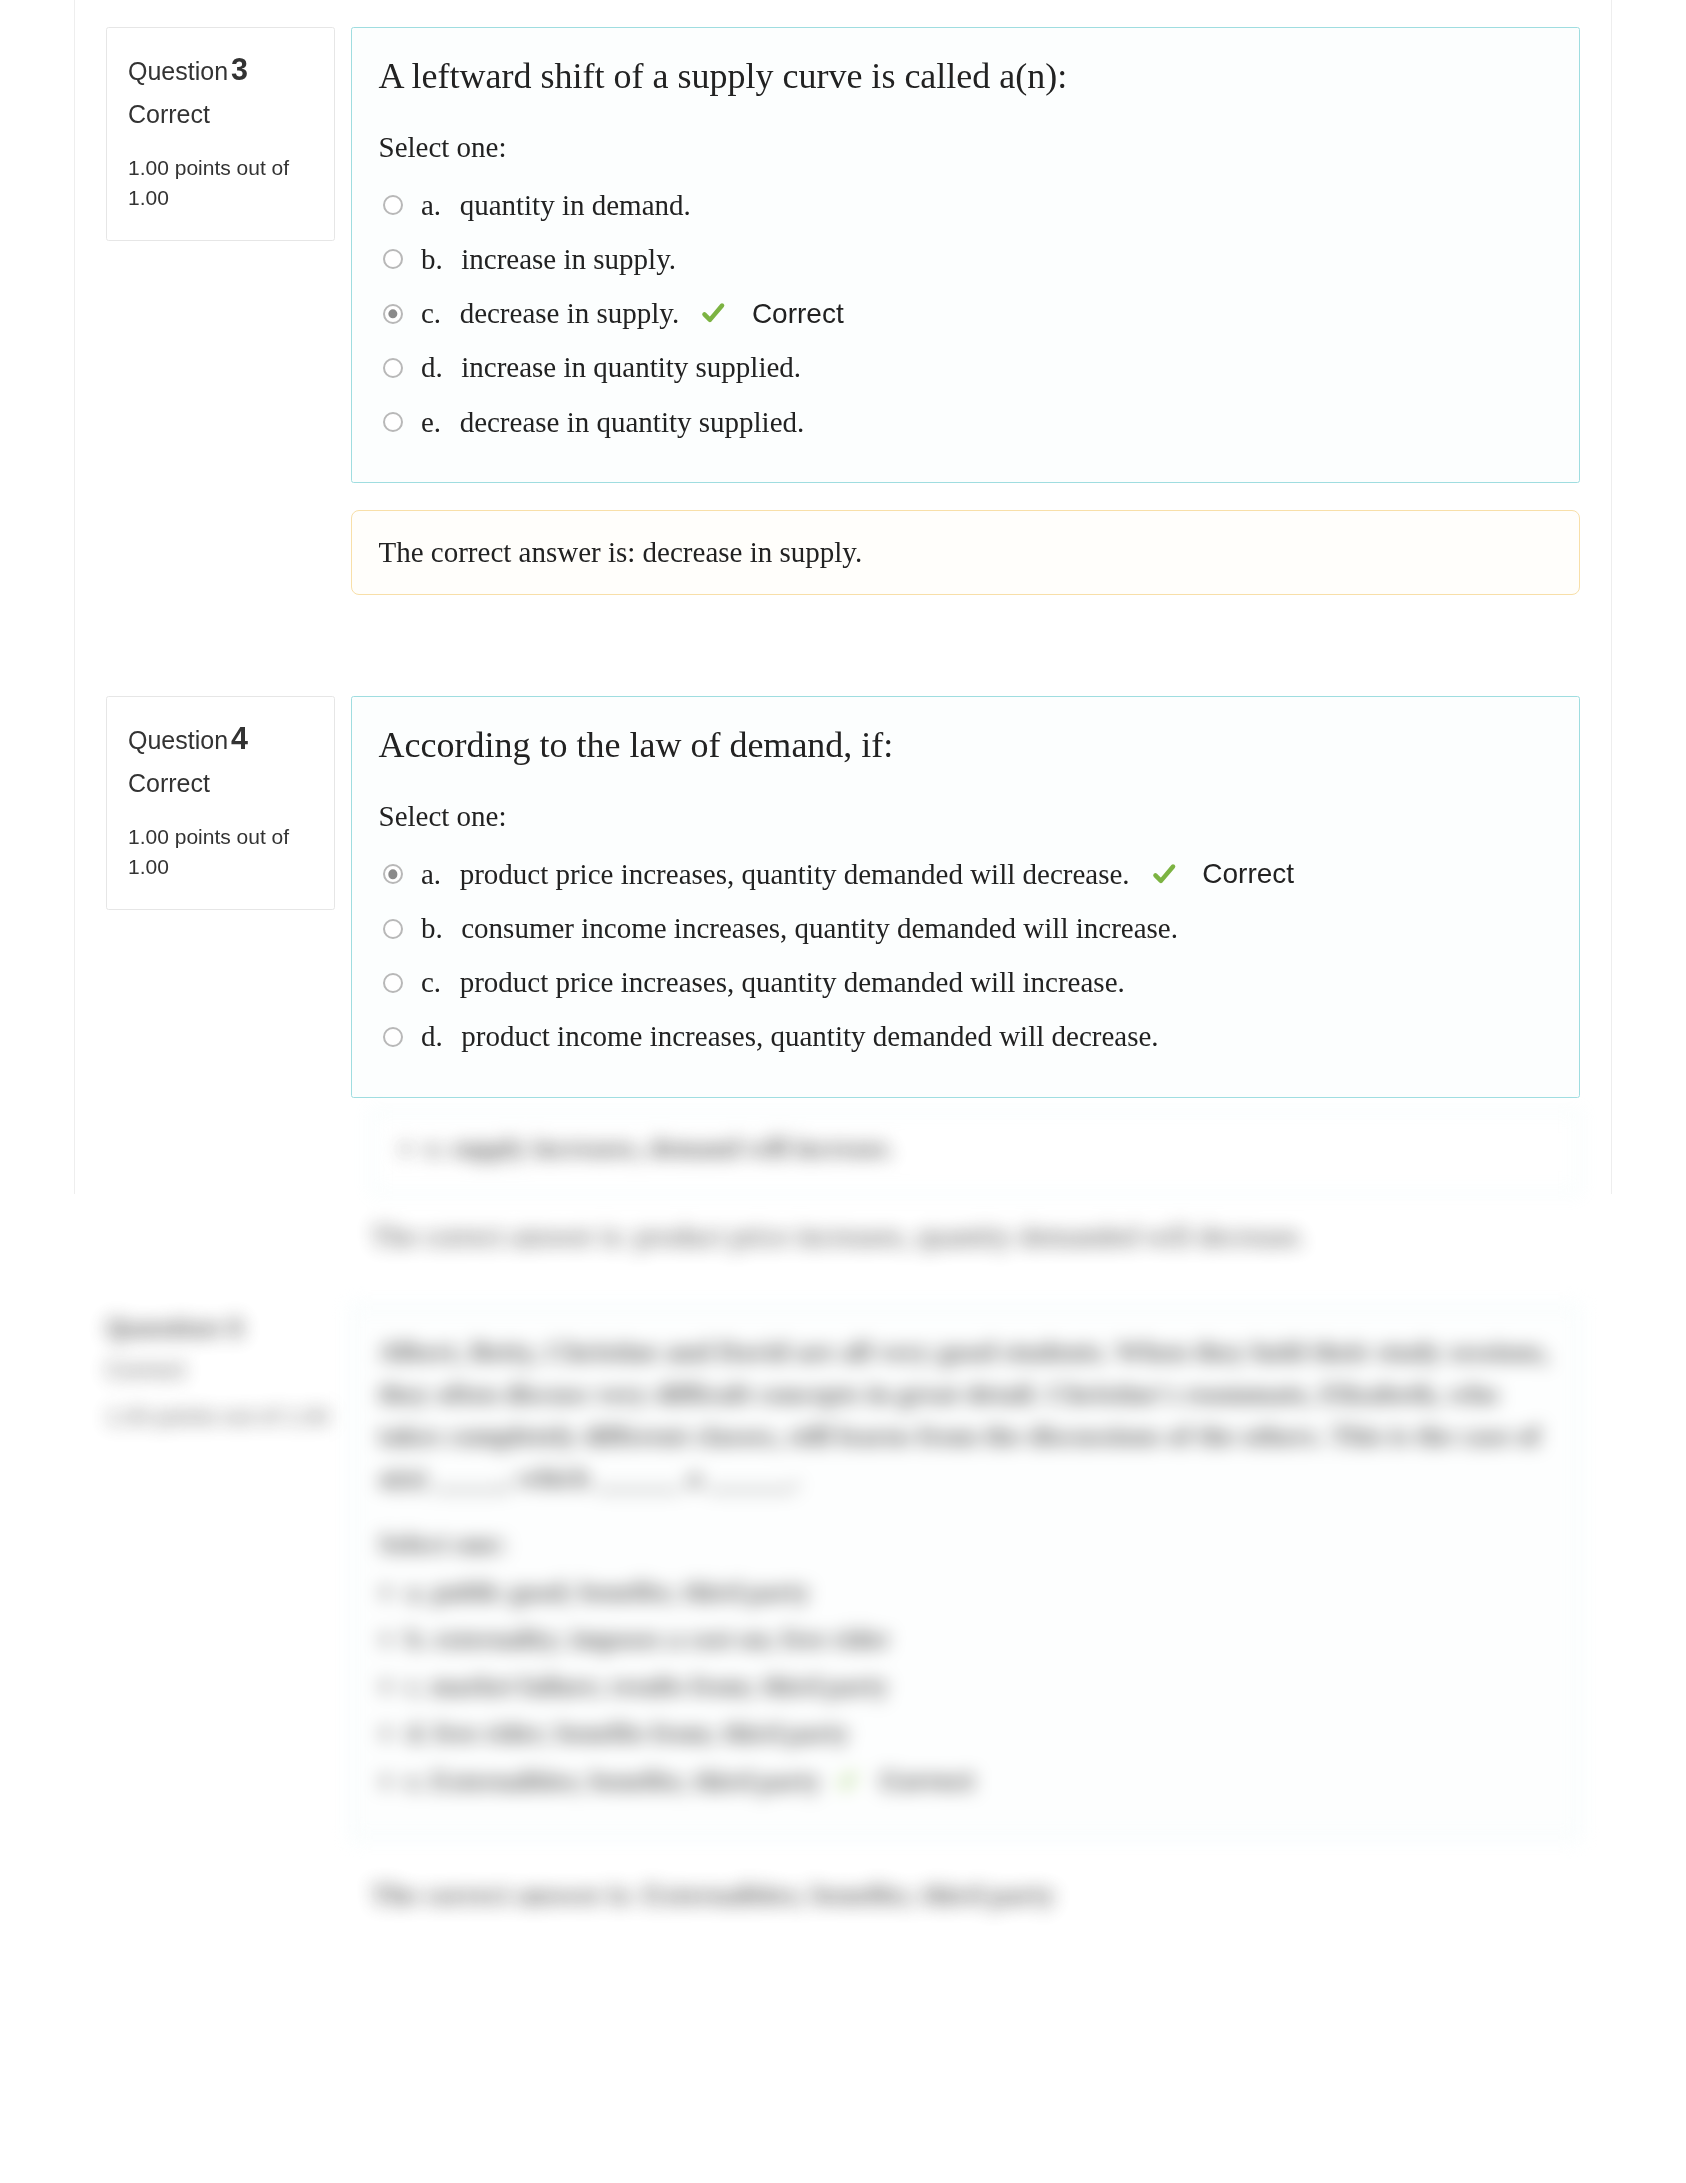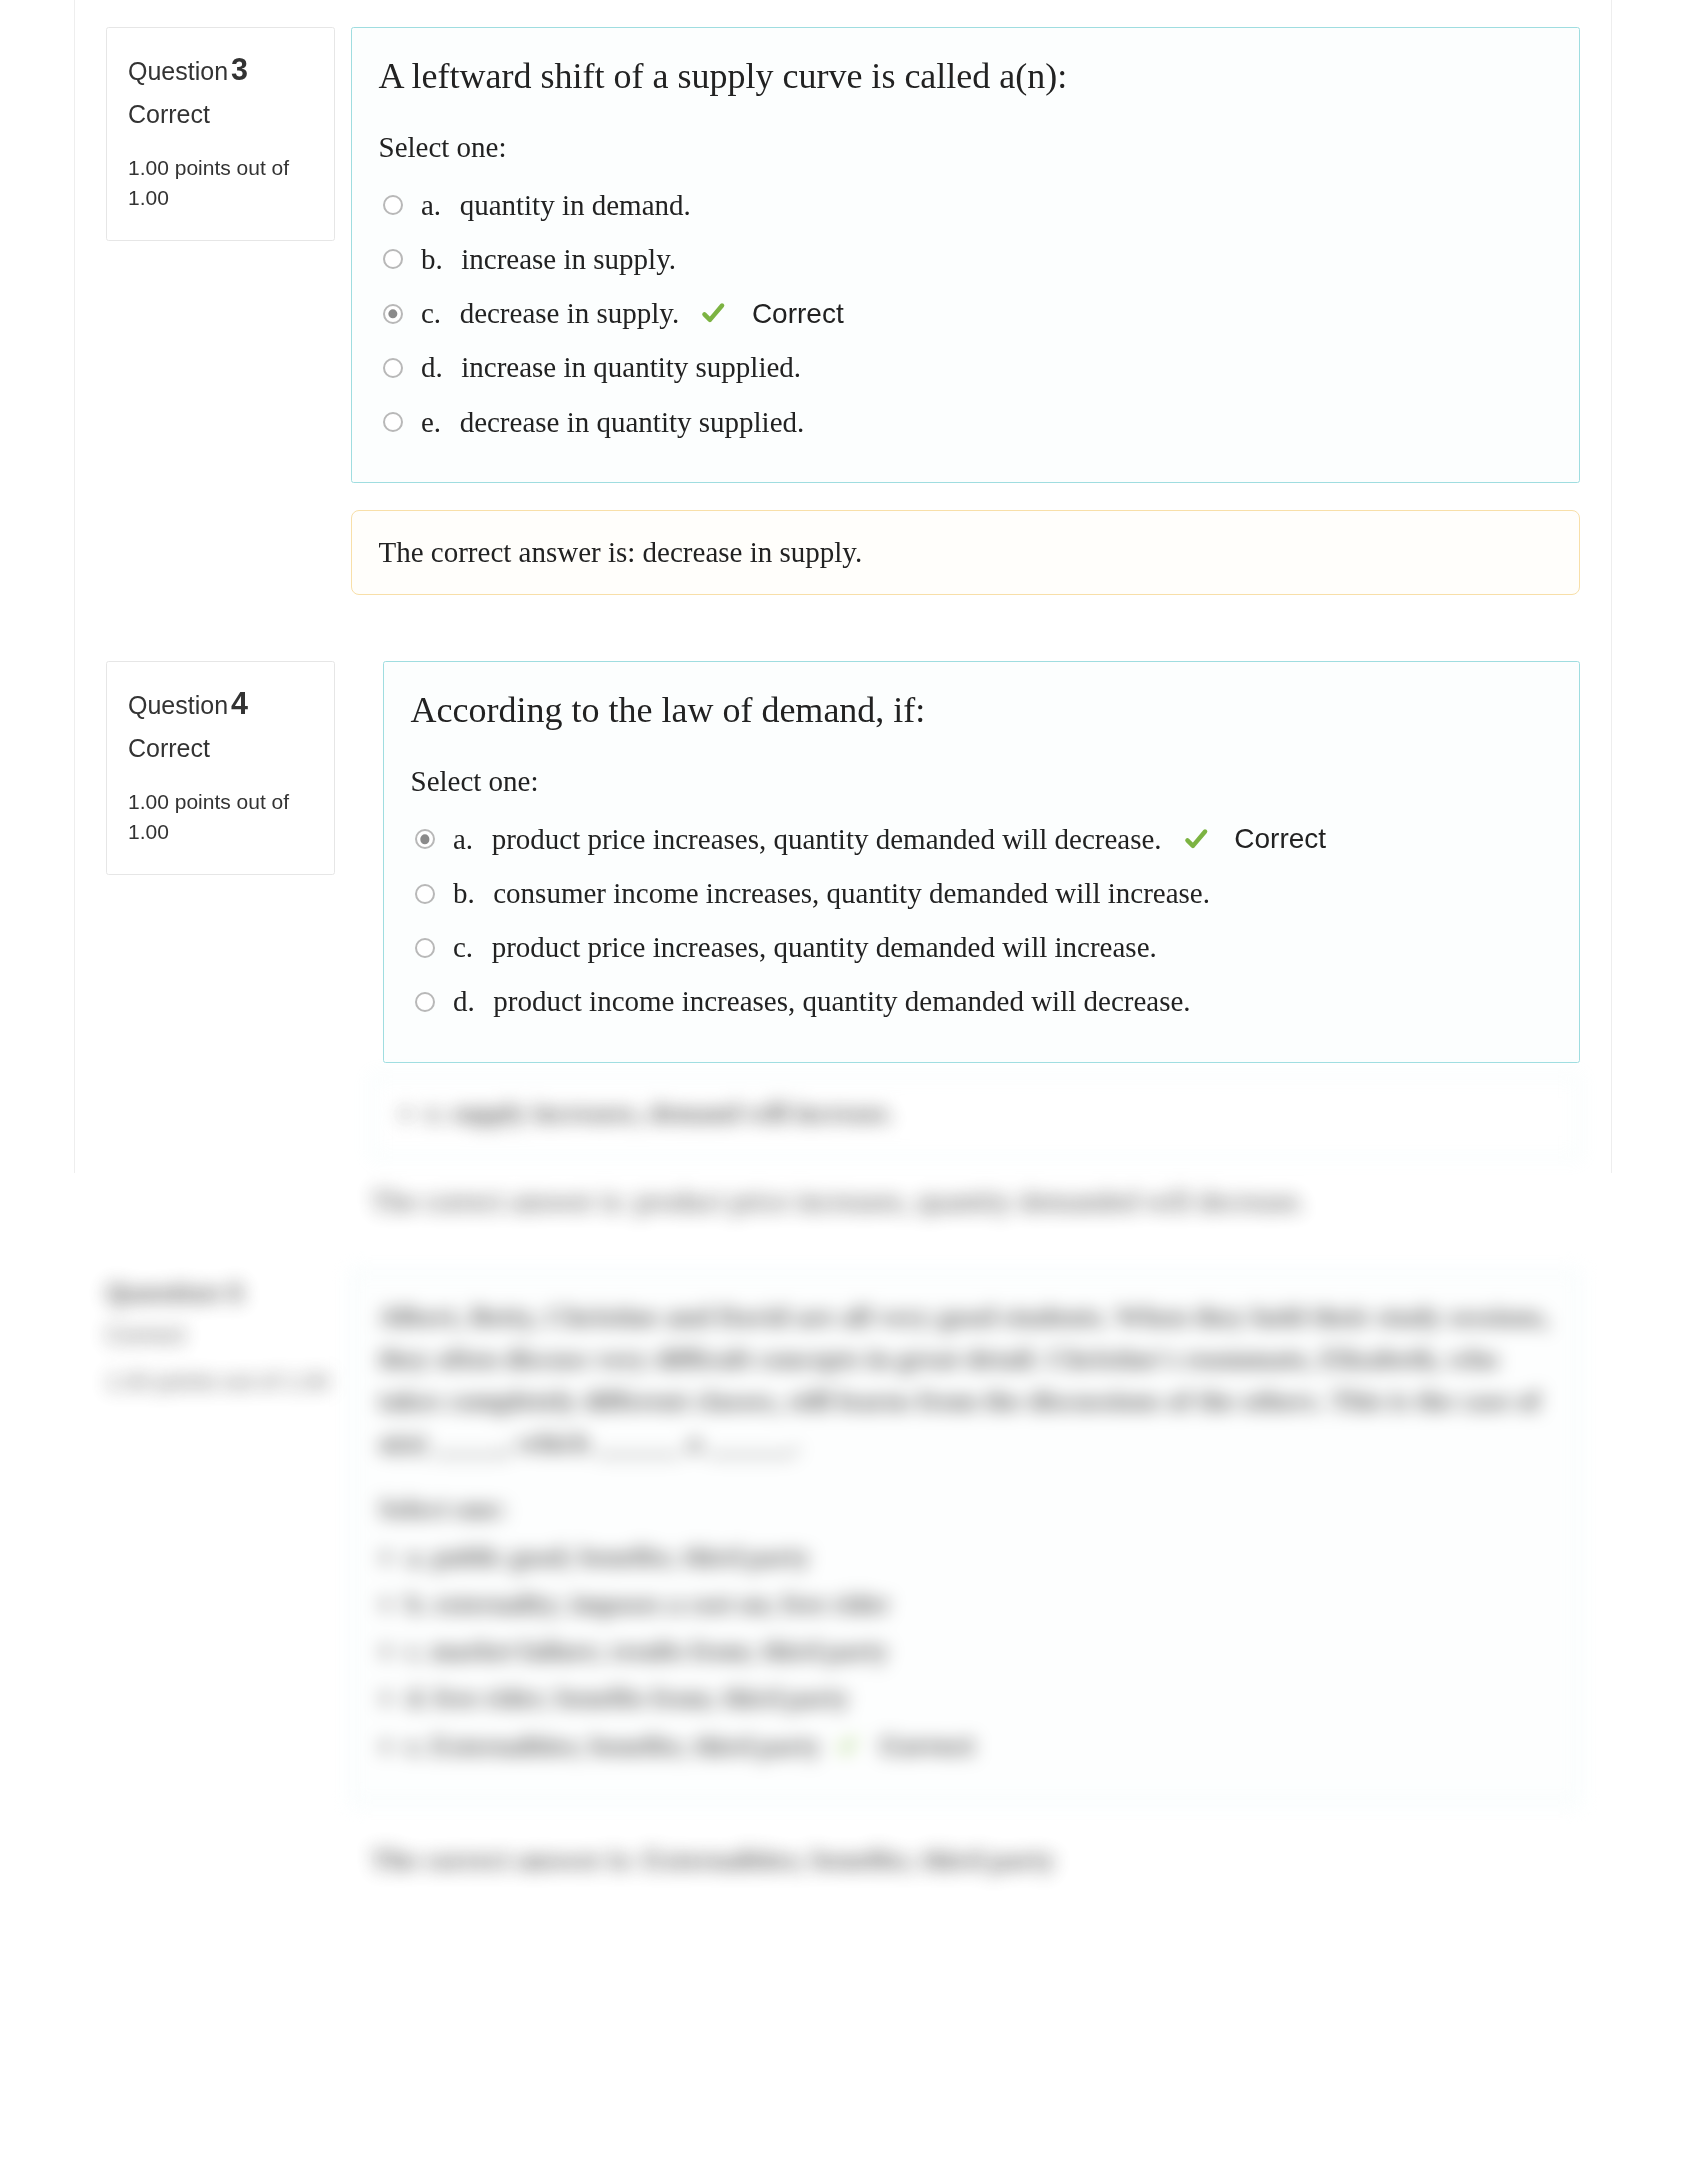--- a/index.html
+++ b/index.html
@@ -10,21 +10,21 @@
     width: 1686px;
   }
   .page {
     width: 1686px;
     padding: 26.5px 106px 79px 106px;
     position: relative;
   }
   .question-wrap {
     display: flex;
     gap: 16px;
-    margin-bottom: 66px;
+    margin-bottom: 101px;
     align-items: flex-start;
   }
   .info-card {
     width: 229px;
     border: 1.3px solid #e6e6e6;
     border-radius: 2.6px;
     padding: 24px 21px 26.5px 21px;
     background: #fff;
   }
   .info-card .qlabel {
@@ -289,21 +289,21 @@
   <div class="question-wrap" style="margin-bottom:13.2px;">
     <div class="info-card">
       <div>
         <span class="qlabel">Question</span>
         <span class="qlabel qnum">4</span>
       </div>
       <div class="status">Correct</div>
       <div class="points">1.00 points out of 1.00</div>
     </div>
 
-    <div style="flex:1;margin-left:32px;">
+    <div style="flex:1;">
       <div class="content-card">
         <div class="qtext">According to the law of demand, if:</div>
         <div class="select-one">Select one:</div>
         <div class="options">
 
           <div class="option">
             <span class="radio selected"></span>
             <span class="opt-text">a.</span>
             <span class="opt-text">product price increases, quantity demanded will decrease.</span>
             <svg class="check-icon" viewBox="0 0 24 24">

